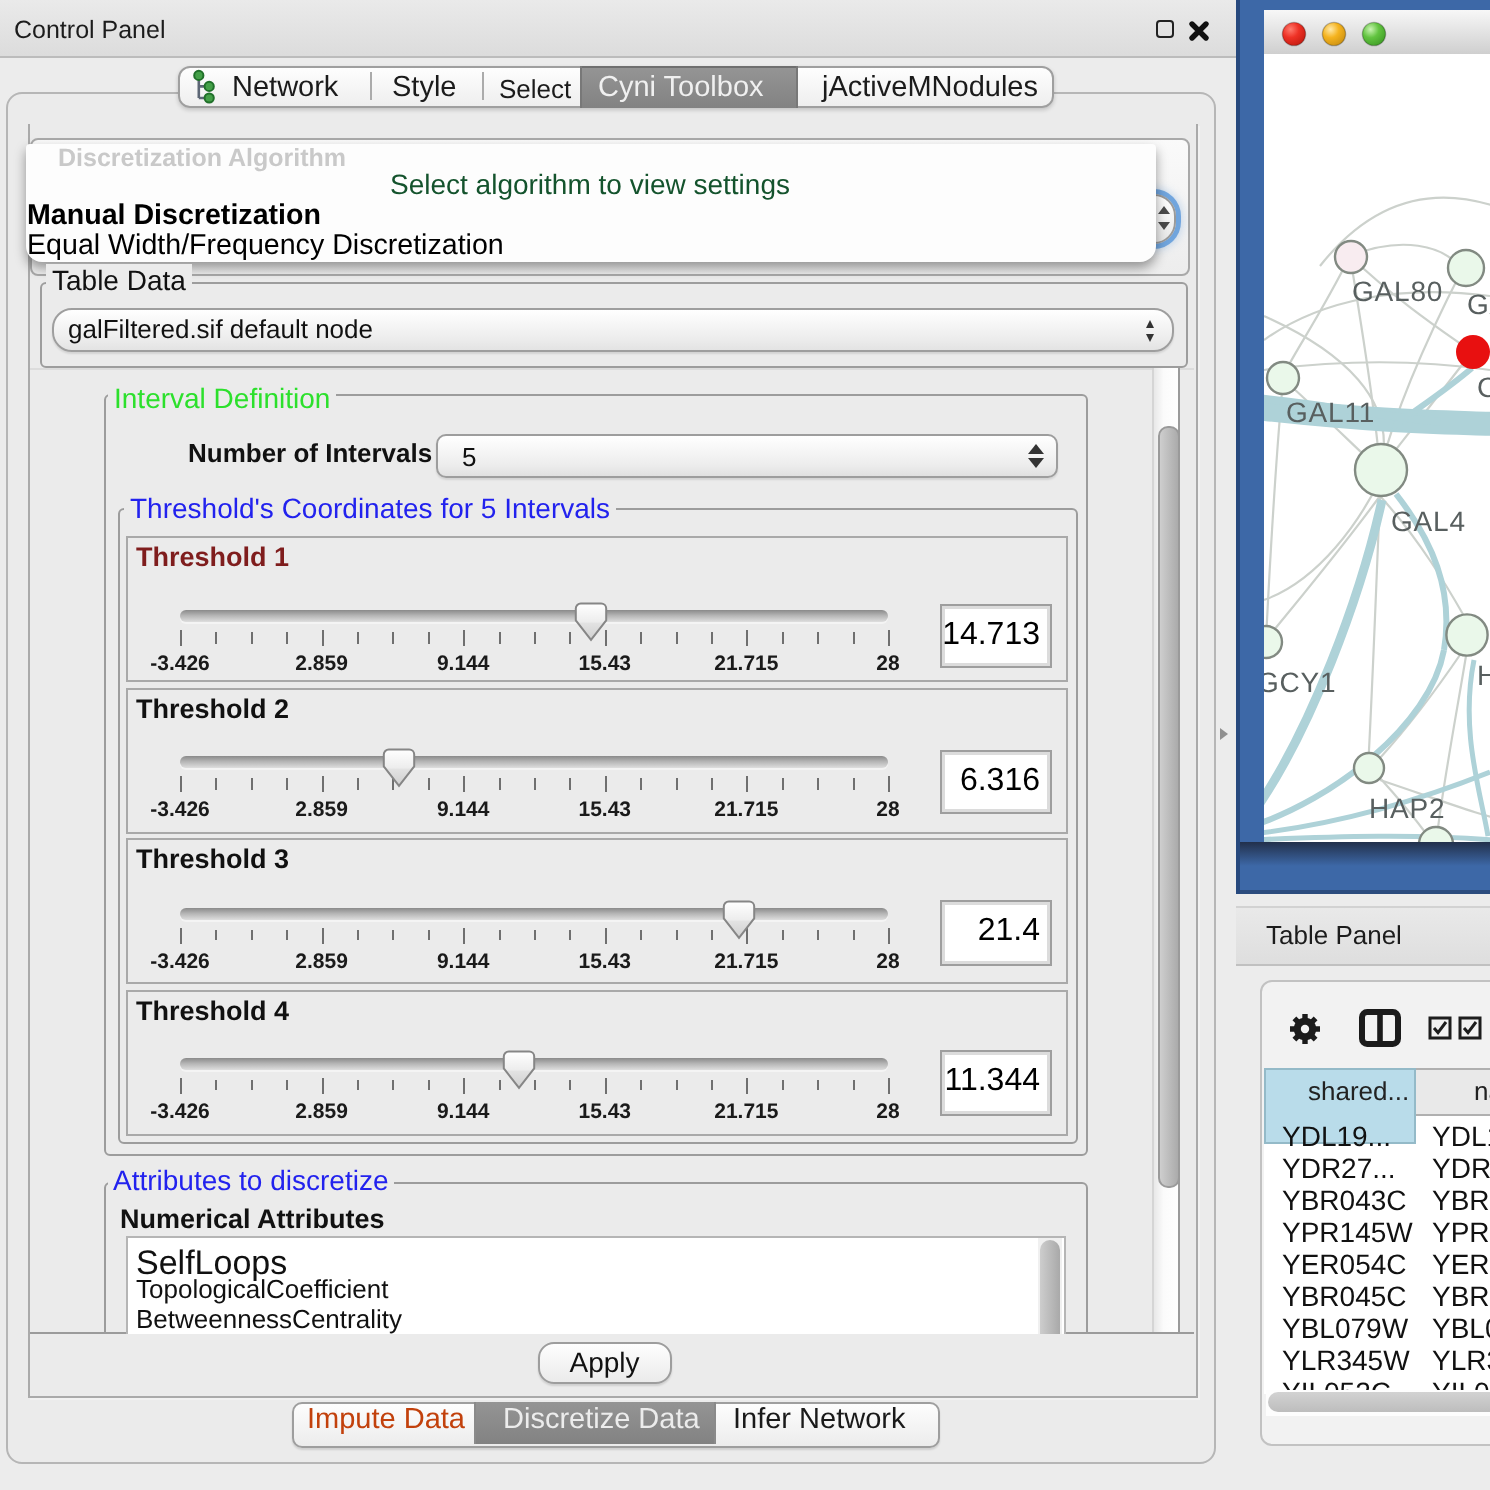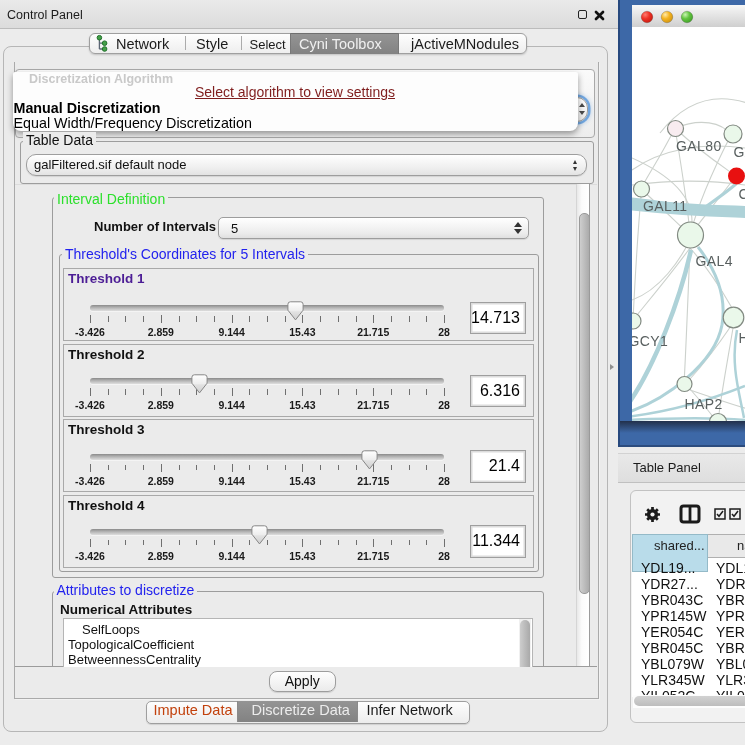--- a/index.html
+++ b/index.html
@@ -57,21 +57,21 @@
 <div class="abs" style="left:196px;top:35.5px;font-size:14.5px;color:#1b1b1b;font-weight:400;white-space:nowrap;line-height:17px;">Style</div>
 <div class="abs" style="left:249.5px;top:36px;font-size:13px;color:#1b1b1b;font-weight:400;white-space:nowrap;line-height:17px;">Select</div>
 <div class="abs" style="left:299px;top:35.5px;font-size:14.5px;color:#f0f0f0;font-weight:400;white-space:nowrap;line-height:17px;">Cyni Toolbox</div>
 <div class="abs" style="left:411px;top:35.5px;font-size:14.5px;color:#1b1b1b;font-weight:400;white-space:nowrap;line-height:17px;">jActiveMNodules</div>
 <div class="abs" style="left:15px;top:69px;width:578px;height:67px;border:1px solid #a9a9a9;border-radius:4px;background:linear-gradient(#fafafa,#ededed);"></div>
 <div class="abs" style="left:543px;top:96.5px;width:43px;height:23px;border-radius:11px;background:linear-gradient(#ffffff,#e8e8e8);border:1px solid #9a9a9a;box-shadow:0 0 0 2.5px rgba(96,155,219,0.85),0 0 4px 3px rgba(96,155,219,0.35);"></div>
 <div class="abs" style="left:578.5px;top:102.5px;width:0;height:0;border-left:3.5px solid transparent;border-right:3.5px solid transparent;border-bottom:4.5px solid #4a4a4a;"></div>
 <div class="abs" style="left:578.5px;top:110.5px;width:0;height:0;border-left:3.5px solid transparent;border-right:3.5px solid transparent;border-top:4.5px solid #4a4a4a;"></div>
 <div class="abs" style="left:13px;top:72px;width:565px;height:59px;background:#fdfdfd;border-radius:2px 2px 8px 8px;box-shadow:0 3px 6px rgba(0,0,0,0.38);"></div>
 <div class="abs" style="left:29px;top:71.5px;font-size:12.5px;font-weight:700;color:#c9c9c9;white-space:nowrap;">Discretization Algorithm</div>
-<div class="abs" style="left:195px;top:84px;font-size:14px;color:#7f1d1d;white-space:nowrap;text-decoration:underline;">Select algorithm to view settings</div>
+<div class="abs" style="left:195px;top:84px;font-size:14px;color:#14532d;white-space:nowrap;">Select algorithm to view settings</div>
 <div class="abs" style="left:13.5px;top:99.5px;font-size:14.3px;font-weight:700;color:#000;white-space:nowrap;">Manual Discretization</div>
 <div class="abs" style="left:13.5px;top:114.8px;font-size:14.3px;color:#000;white-space:nowrap;">Equal Width/Frequency Discretization</div>
 <div class="tb" style="left:20px;top:141px;width:572px;height:41px;"></div>
 <div class="tblab" style="left:23px;top:132px;font-size:14px;color:#111;">Table Data</div>
 <div class="abs" style="left:26px;top:154px;width:559px;height:20px;border-radius:10px;background:linear-gradient(#ffffff,#ededed 70%,#e3e3e3);border:1px solid #9e9e9e;box-shadow:0 1px 1px rgba(0,0,0,0.1);"></div>
 <div class="abs" style="left:34px;top:157px;font-size:13px;color:#111;">galFiltered.sif default node</div>
 <div class="abs" style="left:573px;top:159.5px;width:0;height:0;border-left:2.8px solid transparent;border-right:2.8px solid transparent;border-bottom:4px solid #333;"></div>
 <div class="abs" style="left:573px;top:166.5px;width:0;height:0;border-left:2.8px solid transparent;border-right:2.8px solid transparent;border-top:4px solid #333;"></div>
 <div class="abs" style="left:15px;top:184px;width:582px;height:1px;background:#dcdcdc;"></div>
 <div class="abs" style="left:15px;top:666px;width:582px;height:1.2px;background:#9b9b9b;"></div>
@@ -80,21 +80,21 @@
 <div class="tb" style="left:52px;top:196.5px;width:490px;height:379.5px;border-color:#9c9c9c;"></div>
 <div class="tblab" style="left:54px;top:191px;font-size:14px;color:#2ce02c;">Interval Definition</div>
 <div class="abs" style="left:94px;top:219px;font-size:13px;font-weight:700;color:#111;">Number of Intervals</div>
 <div class="abs" style="left:218px;top:217px;width:311px;height:22px;border-radius:5px;background:linear-gradient(#ffffff,#ececec 75%,#e0e0e0);border:1px solid #9d9d9d;box-shadow:0 1px 1px rgba(0,0,0,0.1);box-sizing:border-box;"></div>
 <div class="abs" style="left:231px;top:221px;font-size:13px;color:#111;">5</div>
 <div class="abs" style="left:514px;top:221.5px;width:0;height:0;border-left:4px solid transparent;border-right:4px solid transparent;border-bottom:5px solid #333;"></div>
 <div class="abs" style="left:514px;top:228.5px;width:0;height:0;border-left:4px solid transparent;border-right:4px solid transparent;border-top:5px solid #333;"></div>
 <div class="tb" style="left:58.5px;top:253.8px;width:478px;height:316.5px;border-color:#9c9c9c;"></div>
 <div class="tblab" style="left:62px;top:245.5px;font-size:14px;color:#2222ee;">Threshold's Coordinates for 5 Intervals</div>
 <div class="abs" style="left:62.5px;top:267.5px;width:469.5px;height:71px;border:1px solid #a9a9a9;background:#ebebeb;"></div>
-<div class="abs" style="left:68px;top:270.5px;font-size:13.5px;font-weight:700;color:#4c1d95;">Threshold 1</div>
+<div class="abs" style="left:68px;top:270.5px;font-size:13.5px;font-weight:700;color:#7f1d1d;">Threshold 1</div>
 <div class="abs" style="left:90px;top:305.0px;width:354px;height:6px;border-radius:3px;background:linear-gradient(#8a8a8a,#b4b4b4 45%,#cfcfcf 80%,#dedede);box-shadow:0 1px 0 #f4f4f4;"></div>
 <div class="abs" style="left:90px;top:316.0px;width:356px;height:5.5px;background:repeating-linear-gradient(90deg,#6f6f6f 0,#6f6f6f 1px,transparent 1px,transparent 17.7px);"></div>
 <div class="abs" style="left:90px;top:315.0px;width:356px;height:8px;background:repeating-linear-gradient(90deg,#6f6f6f 0,#6f6f6f 1px,transparent 1px,transparent 70.8px);"></div>
 <div class="abs" style="left:90.0px;top:326.0px;transform:translateX(-50%);font-size:10.5px;font-weight:700;color:#1a1a1a;white-space:nowrap;">-3.426</div>
 <div class="abs" style="left:160.8px;top:326.0px;transform:translateX(-50%);font-size:10.5px;font-weight:700;color:#1a1a1a;white-space:nowrap;">2.859</div>
 <div class="abs" style="left:231.6px;top:326.0px;transform:translateX(-50%);font-size:10.5px;font-weight:700;color:#1a1a1a;white-space:nowrap;">9.144</div>
 <div class="abs" style="left:302.4px;top:326.0px;transform:translateX(-50%);font-size:10.5px;font-weight:700;color:#1a1a1a;white-space:nowrap;">15.43</div>
 <div class="abs" style="left:373.2px;top:326.0px;transform:translateX(-50%);font-size:10.5px;font-weight:700;color:#1a1a1a;white-space:nowrap;">21.715</div>
 <div class="abs" style="left:444.0px;top:326.0px;transform:translateX(-50%);font-size:10.5px;font-weight:700;color:#1a1a1a;white-space:nowrap;">28</div>
 <svg class="abs" style="left:286.5px;top:301.0px" width="17" height="20">
@@ -144,21 +144,21 @@
 <div class="abs" style="left:444.0px;top:549.5px;transform:translateX(-50%);font-size:10.5px;font-weight:700;color:#1a1a1a;white-space:nowrap;">28</div>
 <svg class="abs" style="left:250.5px;top:524.5px" width="17" height="20">
     <path d="M3.4,0.8 h10.2 a2.5,2.5 0 0 1 2.5,2.5 v5.9 L8.5,18.9 L0.9,9.2 v-5.9 a2.5,2.5 0 0 1 2.5,-2.5 z" fill="url(#thg)" stroke="#868686" stroke-width="1"></path>
   </svg>
 <div class="abs" style="left:470px;top:525.0px;width:56px;height:32.5px;background:#fff;border:1.5px solid #9e9e9e;box-shadow:inset 0 0 0 1.5px #dcdcdc;box-sizing:border-box;font-size:16px;color:#000;text-align:right;line-height:29.5px;padding-right:5px;">11.344</div>
 <div class="abs" style="left:50px;top:580px;width:545px;height:87px;overflow:hidden;">
 <div class="tb" style="left:2px;top:11px;width:490px;height:120px;border-color:#9c9c9c;"></div>
 <div class="tblab" style="left:3.5px;top:2.3px;font-size:14px;color:#2222ee;">Attributes to discretize</div>
 <div class="abs" style="left:10px;top:22px;font-size:13.5px;font-weight:700;color:#111;">Numerical Attributes</div>
 <div class="abs" style="left:13px;top:38px;width:468px;height:100px;background:#fff;border:1px solid #b5b5b5;"></div>
-<div class="abs" style="left:32px;top:41.5px;font-size:13px;color:#111;">SelfLoops</div>
+<div class="abs" style="left:18px;top:41.5px;font-size:17px;color:#111;">SelfLoops</div>
 <div class="abs" style="left:18px;top:56.7px;font-size:13px;color:#111;">TopologicalCoefficient</div>
 <div class="abs" style="left:18px;top:71.9px;font-size:13px;color:#111;">BetweennessCentrality</div>
 <div class="abs" style="left:469px;top:39px;width:12px;height:98px;background:#f0f0f0;"></div>
 <div class="abs" style="left:470px;top:40px;width:10px;height:96px;border-radius:5px;background:linear-gradient(to right,#cdcdcd,#a9a9a9);"></div>
 </div>
 <div class="abs" style="left:269px;top:671px;width:66.5px;height:20.5px;border-radius:8px;background:linear-gradient(#fefefe,#ebebeb);border:1px solid #9d9d9d;box-sizing:border-box;box-shadow:0 1px 1px rgba(0,0,0,0.12);text-align:center;font-size:14px;color:#111;line-height:19px;">Apply</div>
 <div class="abs" style="left:146px;top:701px;width:322px;height:21px;border:1px solid #9e9e9e;border-radius:5px;background:linear-gradient(#fdfdfd,#ececec);box-shadow:0 1px 1px rgba(0,0,0,0.12);"></div>
 <div class="abs" style="left:237px;top:701px;width:119px;height:21px;background:linear-gradient(#949494,#828282);border-left:1px solid #8a8a8a;border-right:1px solid #8a8a8a;"></div>
 <div class="abs" style="left:153.5px;top:702px;font-size:14.5px;color:#c2410c;font-weight:400;white-space:nowrap;line-height:17px;">Impute Data</div>
 <div class="abs" style="left:251.5px;top:702px;font-size:14.5px;color:#ececec;font-weight:400;white-space:nowrap;line-height:17px;">Discretize Data</div>

